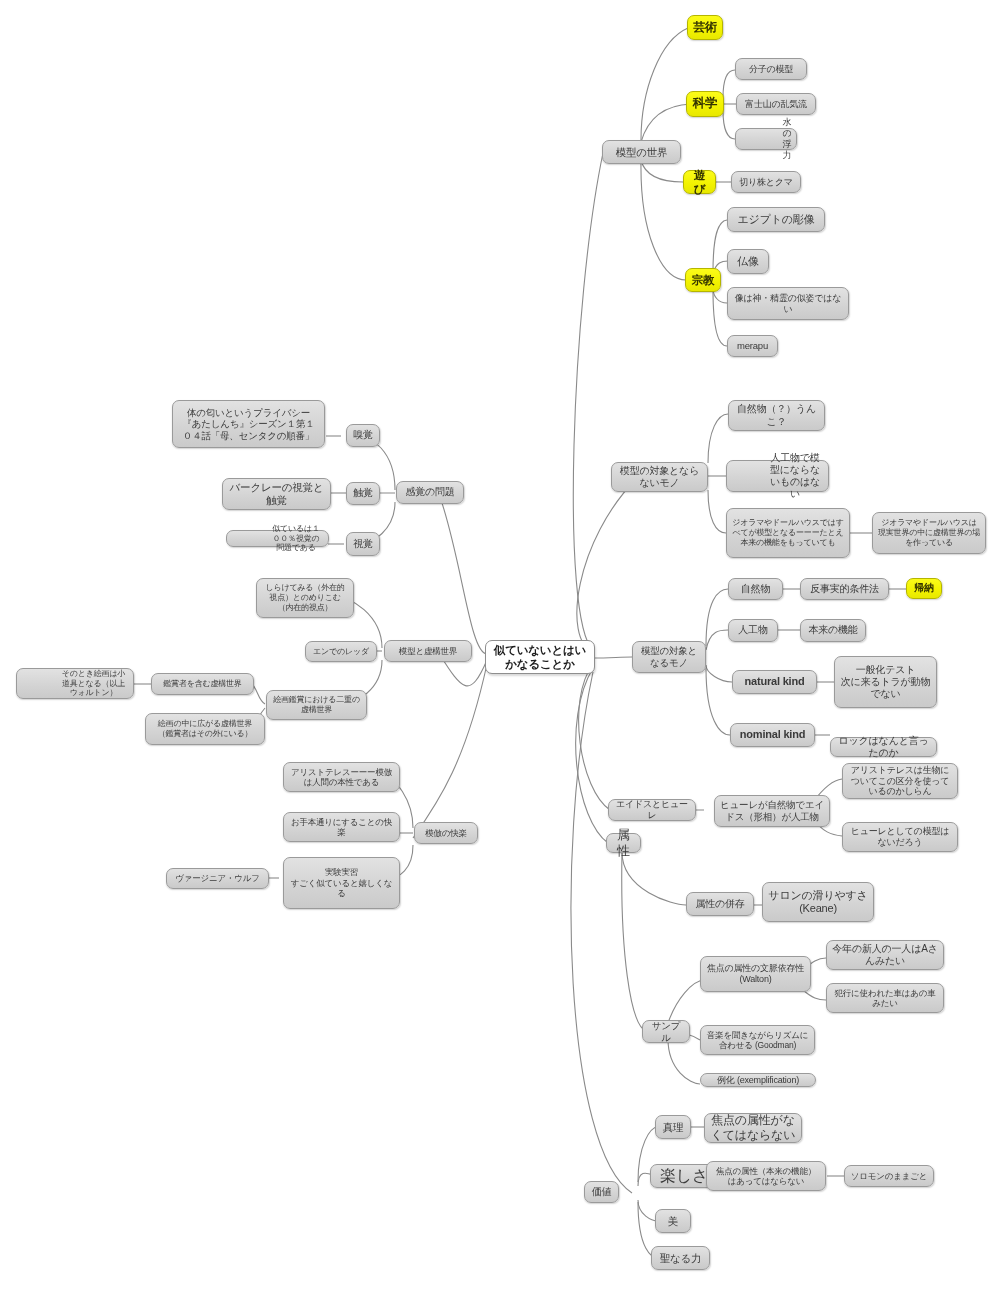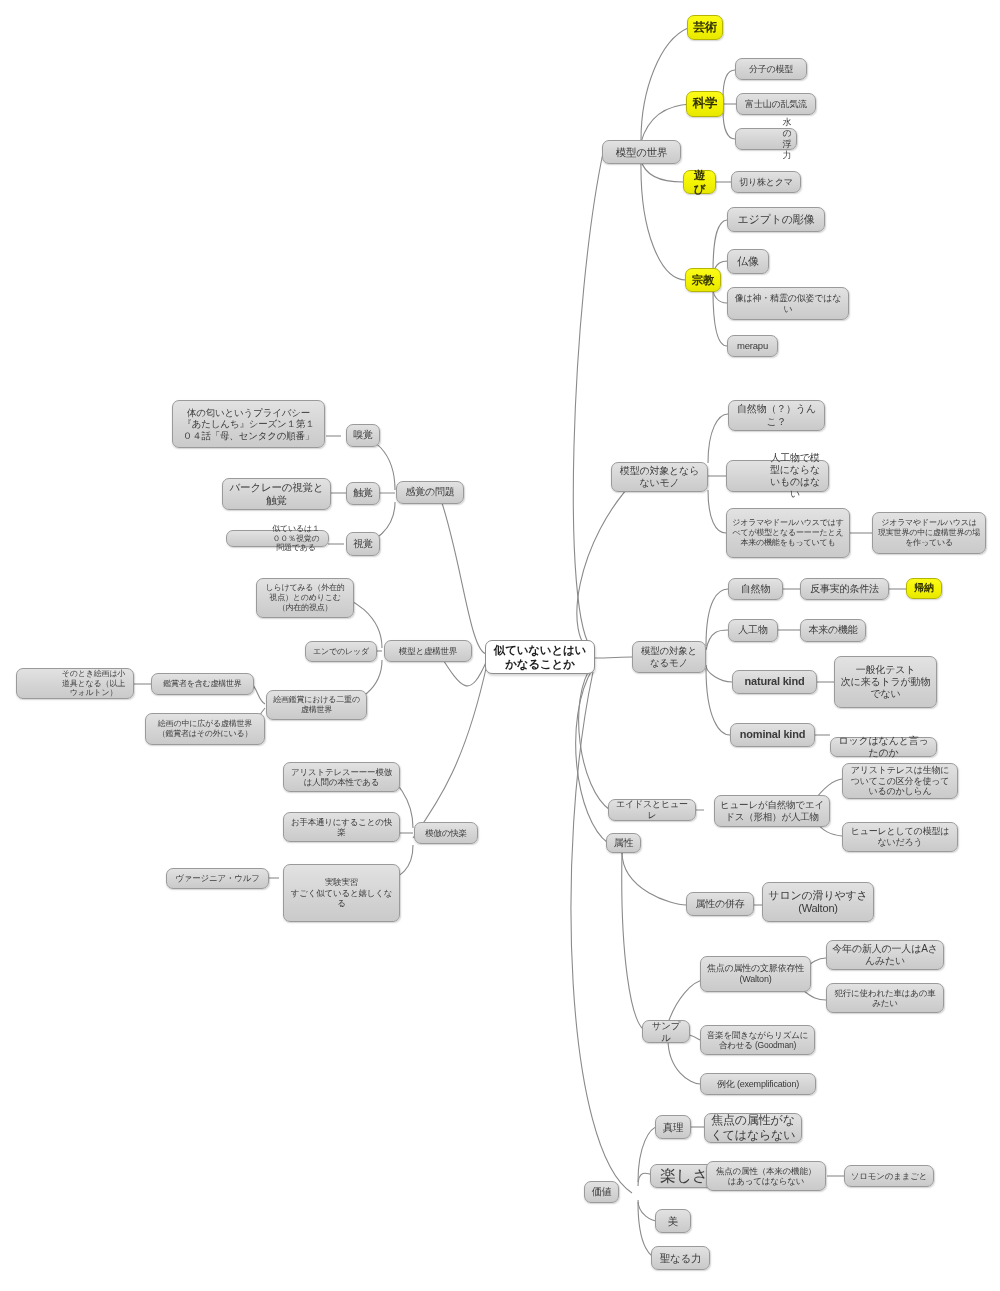--- a/index.html
+++ b/index.html
@@ -178,41 +178,41 @@
   <div class="node" style="left:256px;top:578px;width:98px;height:40px;font-size:8px;">しらけてみる（外在的視点）とのめりこむ（内在的視点）</div>
   <div class="node" style="left:305px;top:641px;width:72px;height:21px;font-size:8px;">エンでのレッダ</div>
   <div class="node" style="left:266px;top:690px;width:101px;height:30px;font-size:8px;">絵画鑑賞における二重の虚構世界</div>
   <div class="node" style="left:151px;top:673px;width:103px;height:22px;font-size:8px;">鑑賞者を含む虚構世界</div>
   <div class="node" style="left:16px;top:668px;width:118px;height:31px;font-size:8px;padding-left:42px;">そのとき絵画は小道具となる（以上ウォルトン）</div>
   <div class="node" style="left:145px;top:713px;width:120px;height:32px;font-size:8px;">絵画の中に広がる虚構世界（鑑賞者はその外にいる）</div>
 
   <div class="node" style="left:414px;top:822px;width:64px;height:22px;font-size:8.5px;">模倣の快楽</div>
   <div class="node" style="left:283px;top:762px;width:117px;height:30px;font-size:8.5px;">アリストテレスーーー模倣は人間の本性である</div>
   <div class="node" style="left:283px;top:812px;width:117px;height:30px;font-size:8.5px;">お手本通りにすることの快楽</div>
-  <div class="node" style="left:283px;top:857px;width:117px;height:58px;font-size:8.5px;margin-top:7px;">実験実習
+  <div class="node" style="left:283px;top:857px;width:117px;height:52px;font-size:8.5px;">実験実習
 すごく似ていると嬉しくなる</div>
   <div class="node" style="left:166px;top:868px;width:103px;height:21px;font-size:8.5px;">ヴァージニア・ウルフ</div>
 
   <div class="node" style="left:608px;top:799px;width:88px;height:22px;font-size:9px;">エイドスとヒューレ</div>
   <div class="node" style="left:714px;top:795px;width:116px;height:32px;font-size:9.5px;">ヒューレが自然物でエイドス（形相）が人工物</div>
   <div class="node" style="left:842px;top:763px;width:116px;height:36px;font-size:9px;">アリストテレスは生物についてこの区分を使っているのかしらん</div>
   <div class="node" style="left:842px;top:822px;width:116px;height:30px;font-size:9px;">ヒューレとしての模型はないだろう</div>
 
-  <div class="node" style="left:606px;top:833px;width:35px;height:20px;font-size:10px;">属性</div>
+  <div class="node" style="left:606px;top:833px;width:35px;height:20px;font-size:13px;">属性</div>
   <div class="node" style="left:686px;top:892px;width:68px;height:24px;font-size:10px;">属性の併存</div>
   <div class="node" style="left:762px;top:882px;width:112px;height:40px;font-size:11px;">サロンの滑りやすさ
-(Walton)</div>
+(Keane)</div>
 
   <div class="node" style="left:642px;top:1020px;width:48px;height:23px;font-size:9.5px;">サンプル</div>
   <div class="node" style="left:700px;top:956px;width:111px;height:36px;font-size:9px;">焦点の属性の文脈依存性
 (Walton)</div>
   <div class="node" style="left:826px;top:940px;width:118px;height:30px;font-size:10px;">今年の新人の一人はAさんみたい</div>
   <div class="node" style="left:826px;top:983px;width:118px;height:30px;font-size:8.5px;">犯行に使われた車はあの車みたい</div>
   <div class="node" style="left:700px;top:1025px;width:115px;height:30px;font-size:8.5px;">音楽を聞きながらリズムに合わせる (Goodman)</div>
-  <div class="node" style="left:700px;top:1073px;width:116px;height:22px;font-size:9px;">例化 (exemplification)</div>
+  <div class="node" style="left:700px;top:1073px;width:116px;height:14px;font-size:9px;">例化 (exemplification)</div>
 
   <div class="node" style="left:584px;top:1181px;width:35px;height:22px;font-size:10px;">価値</div>
   <div class="node" style="left:655px;top:1115px;width:36px;height:24px;font-size:10.5px;">真理</div>
   <div class="node" style="left:704px;top:1113px;width:98px;height:30px;font-size:12px;">焦点の属性がなくてはならない</div>
   <div class="node" style="left:650px;top:1164px;width:68px;height:24px;font-size:16px;">楽しさ</div>
   <div class="node" style="left:706px;top:1161px;width:120px;height:30px;font-size:8.5px;">焦点の属性（本来の機能）はあってはならない</div>
   <div class="node" style="left:844px;top:1165px;width:90px;height:22px;font-size:8.5px;">ソロモンのままごと</div>
   <div class="node" style="left:655px;top:1209px;width:36px;height:24px;font-size:10.5px;">美</div>
   <div class="node" style="left:651px;top:1246px;width:59px;height:24px;font-size:10.5px;">聖なる力</div>
 

